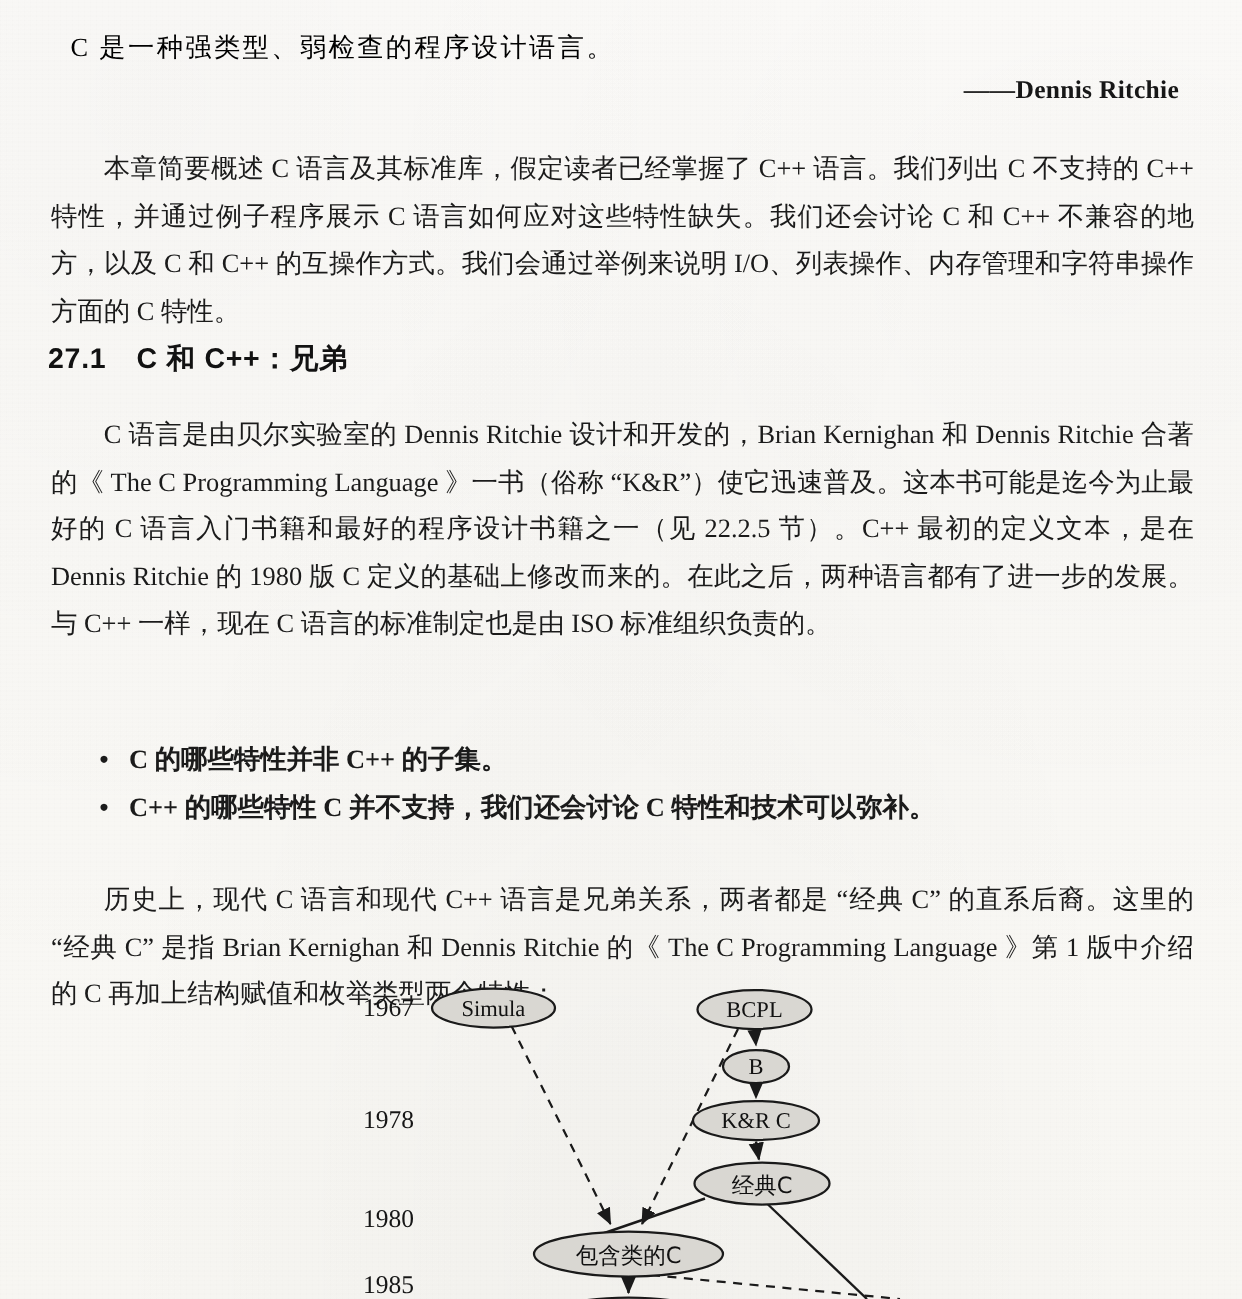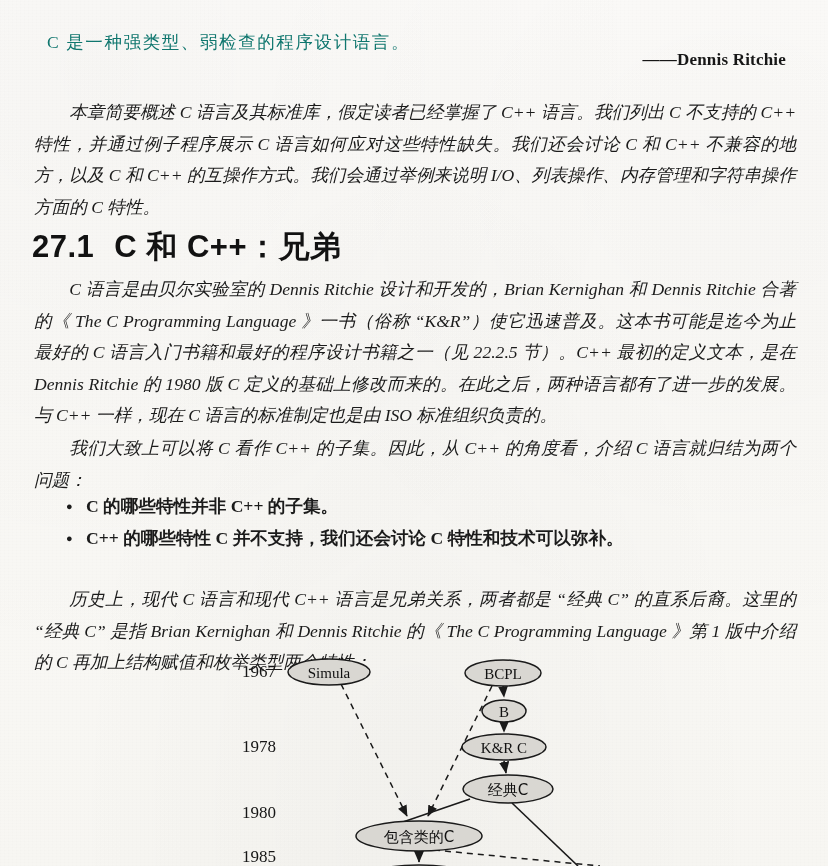--- a/index.html
+++ b/index.html
@@ -40,26 +40,26 @@
 
   .text-layer {
     position: absolute;
     inset: 0;
   }
 
   
   .epigraph {
     position: absolute;
     left: 47px;
-    top: 30px;
+    top: 19px;
     width: 740px;
     font-family: "Liberation Serif", "DejaVu Serif", serif;
     font-size: 17.5px;
     letter-spacing: 1.6px;
-    color: #0f766e;
+    color: #000000;
     white-space: nowrap;
   }
   .attribution {
     position: absolute;
     right: 42px;
     top: 50px;
     font-size: 17px;
     font-weight: 700;
     letter-spacing: 0.2px;
     color: #171717;
@@ -70,28 +70,28 @@
   .para {
     position: absolute;
     left: 34px;
     width: 762px;
     font-size: 17.6px;
     line-height: 31.5px;
     text-align: justify;
     text-justify: inter-character;
     color: #1b1b1b;
   }
-  .para.indent { text-indent: 2em; font-style: italic; }
+  .para.indent { text-indent: 2em; }
 
   .section-head {
     position: absolute;
     left: 32px;
     top: 226px;
     font-family: "Liberation Sans", "DejaVu Sans", sans-serif;
-    font-size: 31px;
+    font-size: 19px;
     font-weight: 700;
     letter-spacing: 0.5px;
     color: #121212;
     white-space: nowrap;
     text-align: right;
   }
   .section-head .num { margin-right: 20px; }
 
   .bullet-list {
     position: absolute;
@@ -174,21 +174,20 @@
   <div class="attribution">——Dennis Ritchie</div>
 
   <div class="para indent" style="top:97px;">本章简要概述 C 语言及其标准库，假定读者已经掌握了 C++ 语言。我们列出 C 不支持的 C++ 特性，并通过例子程序展示 C 语言如何应对这些特性缺失。我们还会讨论 C 和 C++ 不兼容的地方，以及 C 和 C++ 的互操作方式。我们会通过举例来说明 I/O、列表操作、内存管理和字符串操作方面的 C 特性。</div>
 
   <div class="section-head">
     <span class="num">27.1</span><span>C 和 C++：兄弟</span>
   </div>
 
   <div class="para indent" style="top:274px;">C 语言是由贝尔实验室的 Dennis Ritchie 设计和开发的，Brian Kernighan 和 Dennis Ritchie 合著的《 The C Programming Language 》一书（俗称 “K&amp;R”）使它迅速普及。这本书可能是迄今为止最好的 C 语言入门书籍和最好的程序设计书籍之一（见 22.2.5 节）。C++ 最初的定义文本，是在 Dennis Ritchie 的 1980 版 C 定义的基础上修改而来的。在此之后，两种语言都有了进一步的发展。与 C++ 一样，现在 C 语言的标准制定也是由 ISO 标准组织负责的。</div>
 
-  <div class="para indent" style="top:433px;">我们大致上可以将 C 看作 C++ 的子集。因此，从 C++ 的角度看，介绍 C 语言就归结为两个问题：</div>
 
   <ul class="bullet-list" style="top:491px;">
     <li>C 的哪些特性并非 C++ 的子集。</li>
     <li>C++ 的哪些特性 C 并不支持，我们还会讨论 C 特性和技术可以弥补。</li>
   </ul>
 
   <div class="para indent" style="top:584px;">历史上，现代 C 语言和现代 C++ 语言是兄弟关系，两者都是 “经典 C” 的直系后裔。这里的 “经典 C” 是指 Brian Kernighan 和 Dennis Ritchie 的《 The C Programming Language 》第 1 版中介绍的 C 再加上结构赋值和枚举类型两个特性：</div>
 </div>
 
 <div id="diagram">

